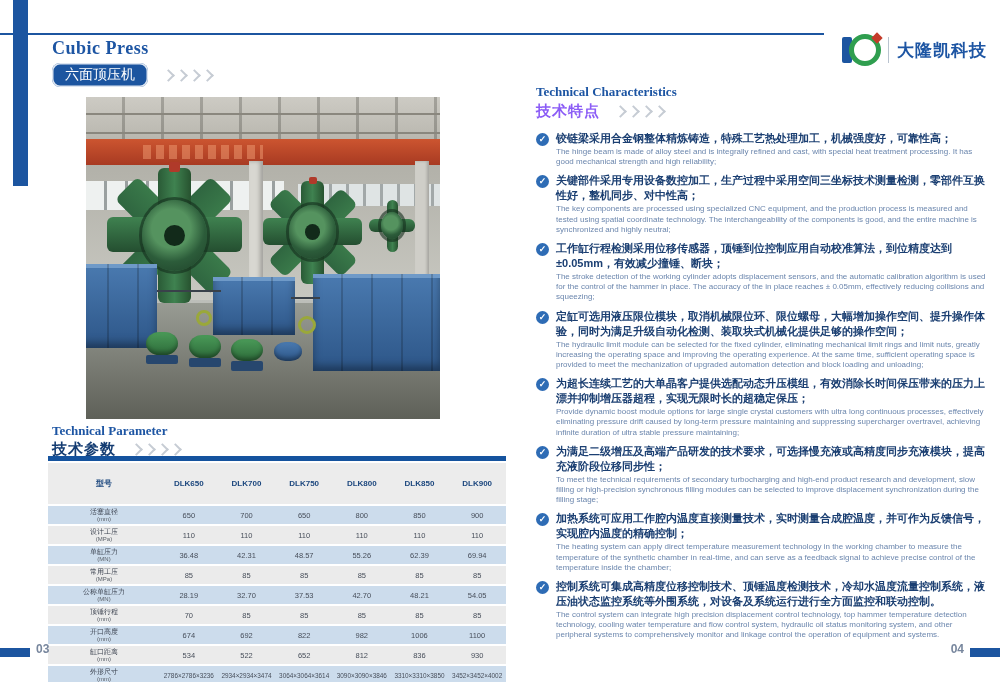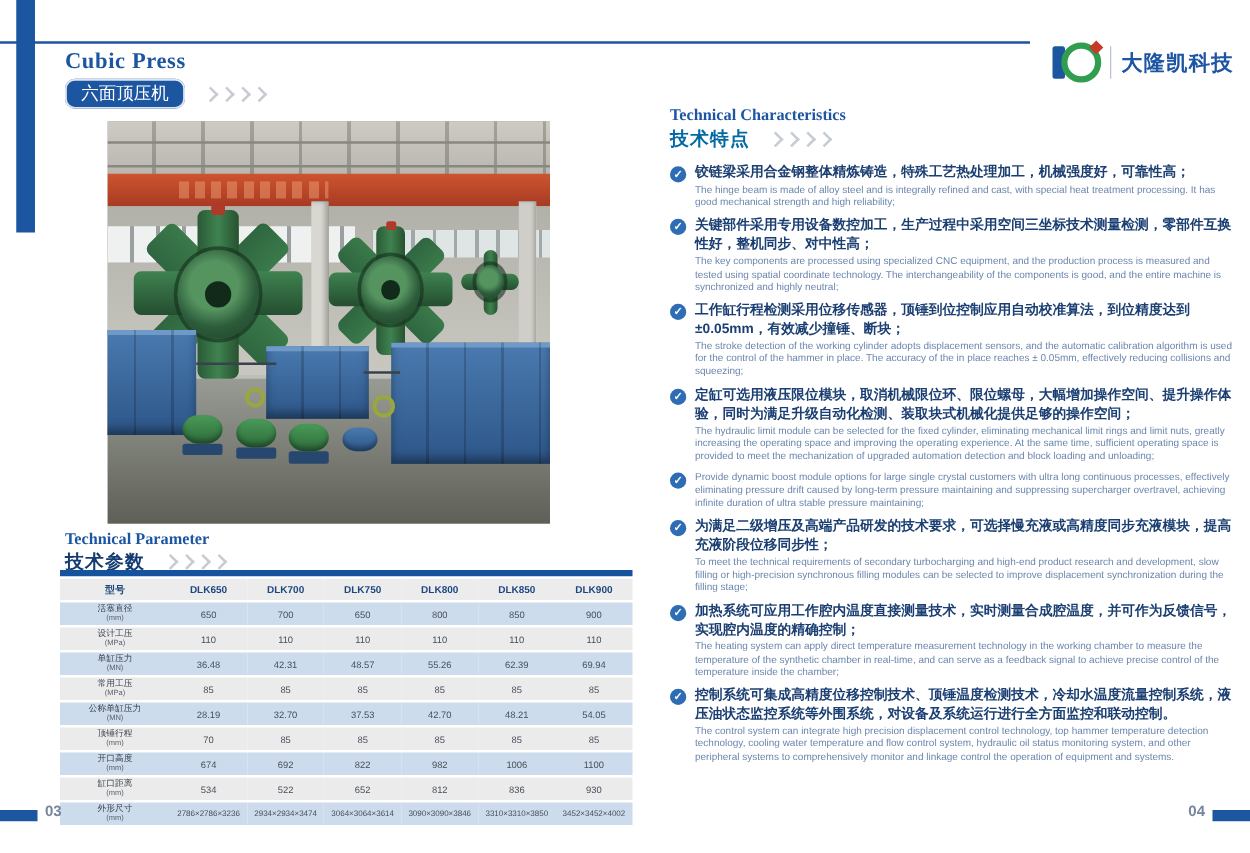--- a/index.html
+++ b/index.html
@@ -62,33 +62,33 @@
   .pipe{background:#39414a;}
   .hose{border:3px solid #9aa83a;border-radius:50%;background:transparent;}
   
   .tp-head{position:absolute;left:52px;top:423px;}
   .tp-head .en{font-family:"Liberation Serif", serif;font-weight:bold;font-size:13px;color:#1d55a3;}
   .tp-head .zh-row{display:flex;align-items:center;margin-top:1px;}
   .tp-head .zh{font-size:15px;font-weight:bold;color:#143c72;letter-spacing:1px;}
   .tablewrap{position:absolute;left:48px;top:456px;width:458px;}
   .tbar{height:5px;background:#15539e;}
   table.ptable{width:100%;border-collapse:separate;border-spacing:0 2px;table-layout:fixed;}
-  .ptable th{background:#ececec;color:#1c477e;font-size:8px;font-weight:bold;height:17px;padding:0;}
+  .ptable th{background:#ececec;color:#1c477e;font-size:8px;font-weight:bold;height:17px;padding:12px;}
   .ptable th:first-child{width:88px;}
   .ptable td{text-align:center;font-size:7.5px;color:#474e5a;height:18px;padding:0 1px;}
   .ptable tbody tr:nth-child(odd) td{background:#ccdcec;}
   .ptable tbody tr:nth-child(even) td{background:#ebebeb;}
   .ptable tbody tr:last-child td{font-size:6.4px;}
   .lbl .l1{display:block;font-size:7px;color:#3c4350;line-height:1.15;}
   .lbl .l2{display:block;font-size:6px;color:#5a6068;line-height:1.1;}
   
   .right-col{position:absolute;left:536px;top:84px;width:452px;}
   .rc-en{font-family:"Liberation Serif", serif;font-weight:bold;font-size:13px;color:#1d55a3;}
   .rc-zh-row{display:flex;align-items:center;margin:2px 0 10px 0;}
-  .rc-zh{font-size:15px;font-weight:bold;color:#0369a1;letter-spacing:1px;}
+  .rc-zh{font-size:15px;font-weight:bold;color:#8b5cf6;letter-spacing:1px;}
   .feat{display:flex;margin-bottom:6px;}
   .chk{flex:0 0 13px;width:13px;height:13px;border-radius:50%;background:#2e6cb5;margin:2px 7px 0 0;position:relative;}
   .chk::before{content:"\2713";position:absolute;left:0;top:0;width:13px;height:13px;line-height:13px;
                text-align:center;color:#fff;font-size:9px;font-weight:bold;}
   .feat .zh{font-size:11px;font-weight:bold;color:#1b3f72;line-height:1.36;}
   .feat .en{font-size:8px;color:#6b86ad;line-height:1.28;margin-top:1px;}
   
   .pgbar-l{position:absolute;left:0;top:648px;width:30px;height:9px;background:#1c55a0;}
   .pgbar-r{position:absolute;right:0;top:648px;width:30px;height:9px;background:#1c55a0;}
   .pgnum{position:absolute;top:642px;font-size:12px;font-weight:bold;color:#77869d;}
@@ -364,20 +364,21 @@
     <div class="feat">
       <span class="chk"></span>
       <div>
           <div class="zh">定缸可选用液压限位模块，取消机械限位环、限位螺母，大幅增加操作空间、提升操作体验，同时为满足升级自动化检测、装取块式机械化提供足够的操作空间；</div>
            <div class="en">The hydraulic limit module can be selected for the fixed cylinder, eliminating mechanical limit rings and limit nuts, greatly increasing the operating space and improving the operating experience. At the same time, sufficient operating space is provided to meet the mechanization of upgraded automation detection and block loading and unloading;</div>
         </div>
     </div>
     <div class="feat">
       <span class="chk"></span>
       <div>
+          <div class="zh">为超长连续工艺的大单晶客户提供选配动态升压模组，有效消除长时间保压带来的压力上漂并抑制增压器超程，实现无限时长的超稳定保压；</div>
            <div class="en">Provide dynamic boost module options for large single crystal customers with ultra long continuous processes, effectively eliminating pressure drift caused by long-term pressure maintaining and suppressing supercharger overtravel, achieving infinite duration of ultra stable pressure maintaining;</div>
         </div>
     </div>
     <div class="feat">
       <span class="chk"></span>
       <div>
           <div class="zh">为满足二级增压及高端产品研发的技术要求，可选择慢充液或高精度同步充液模块，提高充液阶段位移同步性；</div>
            <div class="en">To meet the technical requirements of secondary turbocharging and high-end product research and development, slow filling or high-precision synchronous filling modules can be selected to improve displacement synchronization during the filling stage;</div>
         </div>
     </div>

